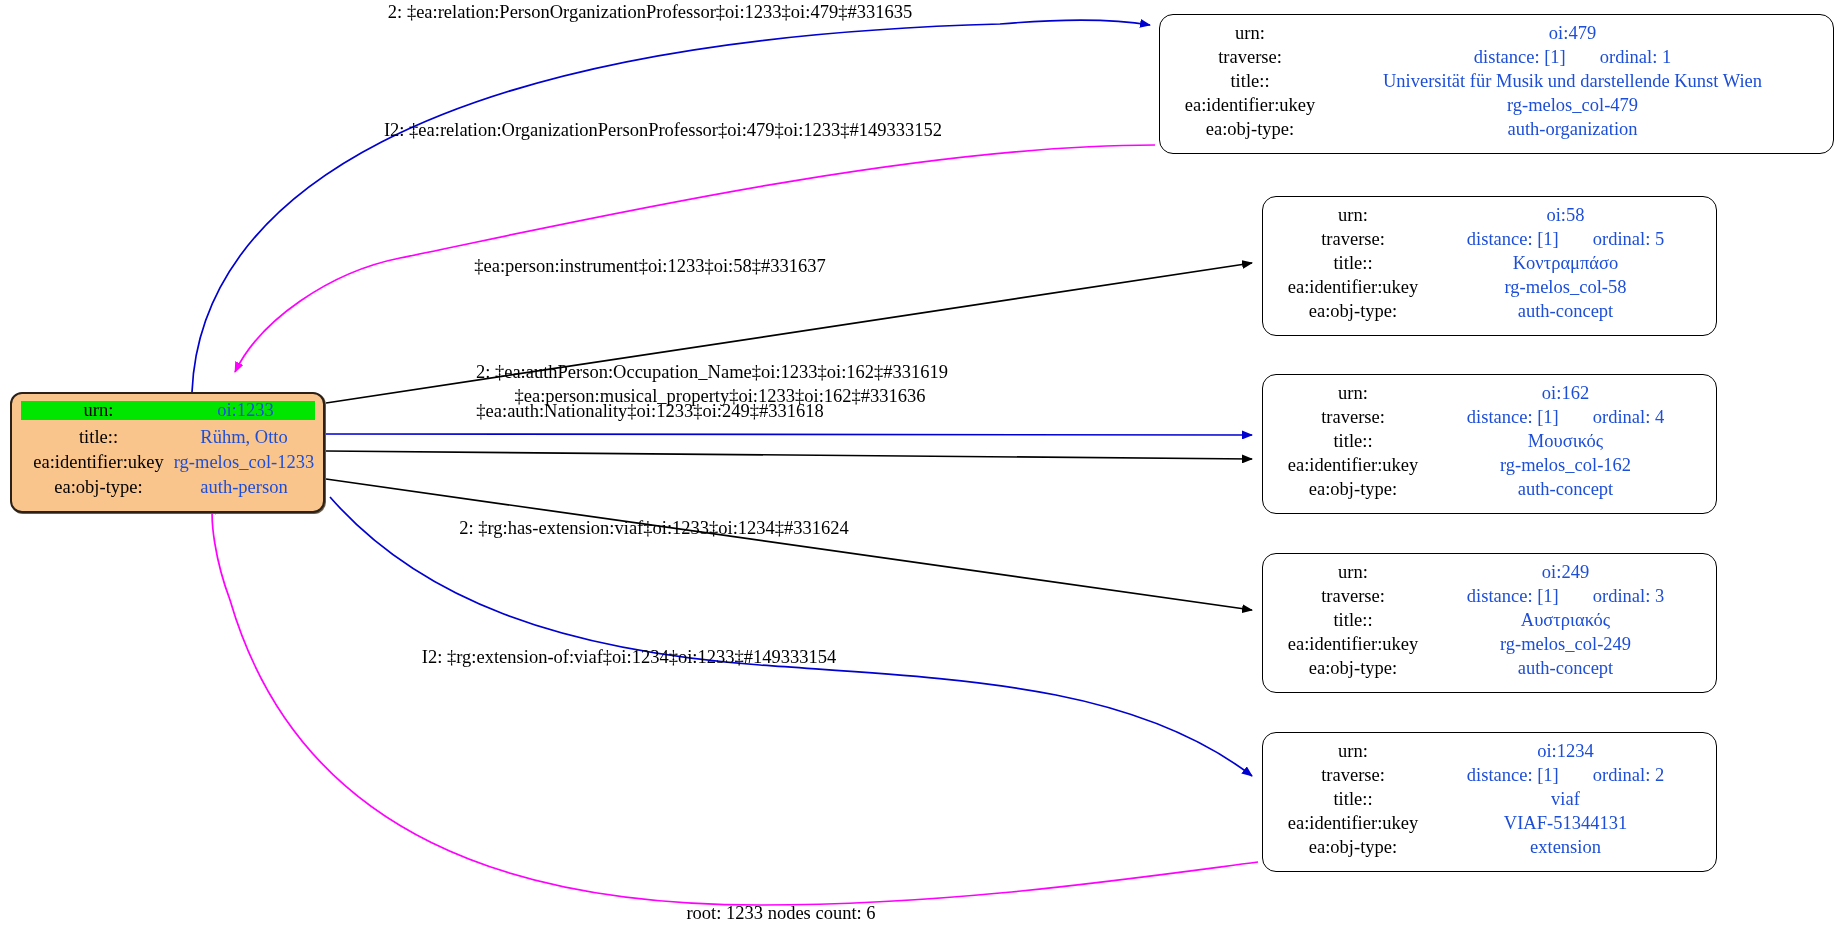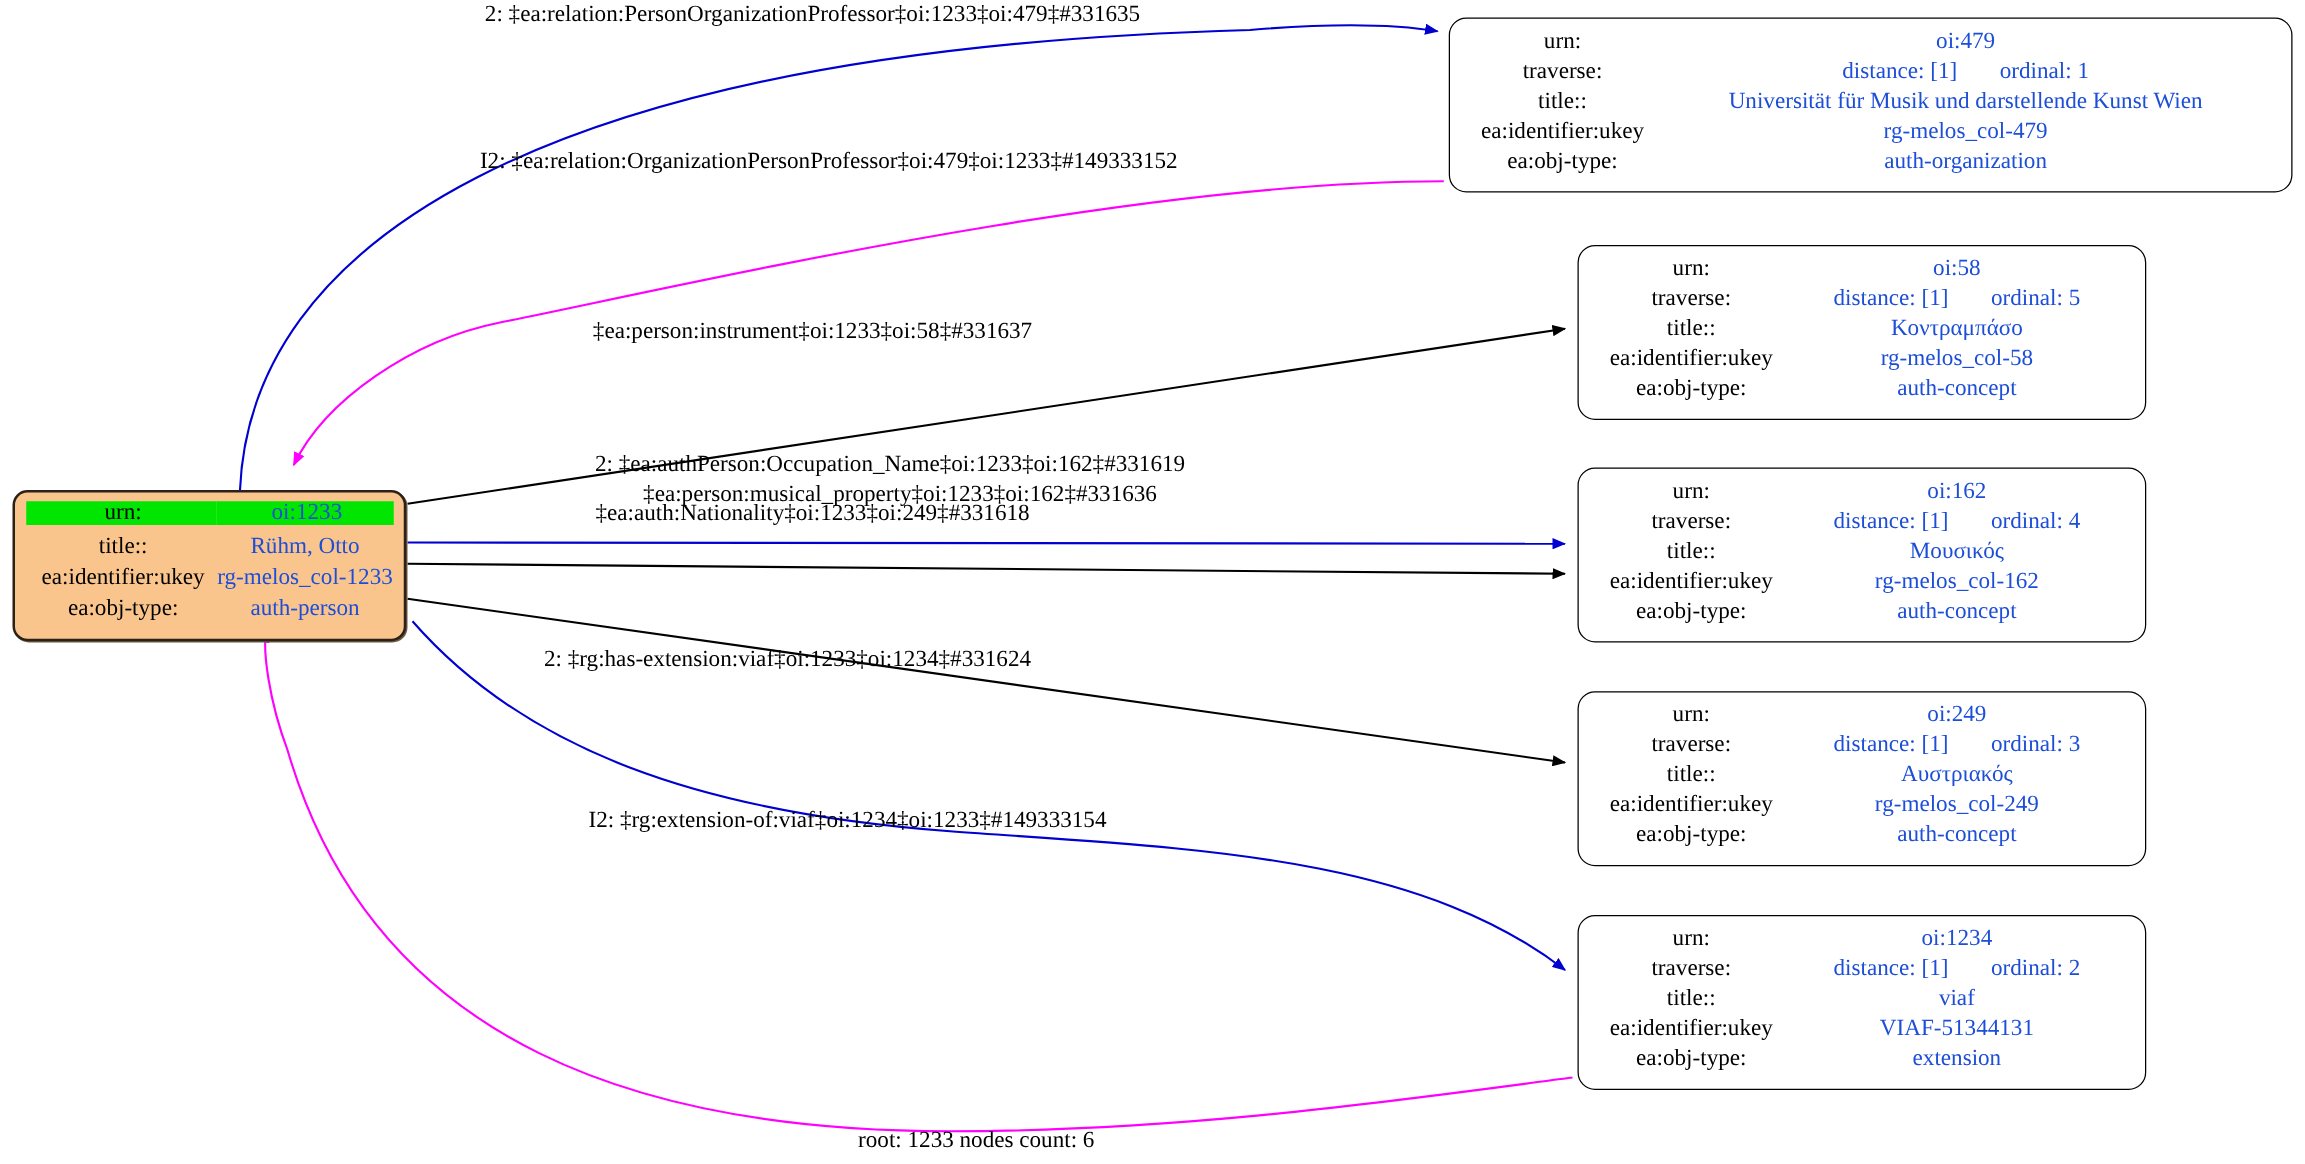--- a/index.html
+++ b/index.html
@@ -273,19 +273,19 @@
   <div class="edge-label" style="left:663px; top:130px;text-align:center;">I2: ‡ea:relation:OrganizationPersonProfessor‡oi:479‡oi:1233‡#149333152</div>
 
   <div class="edge-label" style="left:650px; top:266px;">‡ea:person:instrument‡oi:1233‡oi:58‡#331637</div>
 
   <div class="edge-label" style="left:712px; top:372px;">2: ‡ea:authPerson:Occupation_Name‡oi:1233‡oi:162‡#331619</div>
 
   <div class="edge-label" style="left:720px; top:396px;">‡ea:person:musical_property‡oi:1233‡oi:162‡#331636</div>
 
   <div class="edge-label" style="left:650px; top:411px;">‡ea:auth:Nationality‡oi:1233‡oi:249‡#331618</div>
 
-  <div class="edge-label" style="left:630px; top:528px;">2: ‡rg:has-extension:viaf‡oi:1233‡oi:1234‡#331624</div>
-
-  <div class="edge-label" style="left:678px; top:657px;">I2: ‡rg:extension-of:viaf‡oi:1234‡oi:1233‡#149333154</div>
+  <div class="edge-label" style="left:654px; top:528px;">2: ‡rg:has-extension:viaf‡oi:1233‡oi:1234‡#331624</div>
+
+  <div class="edge-label" style="left:629px; top:657px;">I2: ‡rg:extension-of:viaf‡oi:1234‡oi:1233‡#149333154</div>
 
   <div class="caption" style="left:781px; top:913px;">root: 1233 nodes count: 6</div>
 
 </div>
 
 </body></html>

